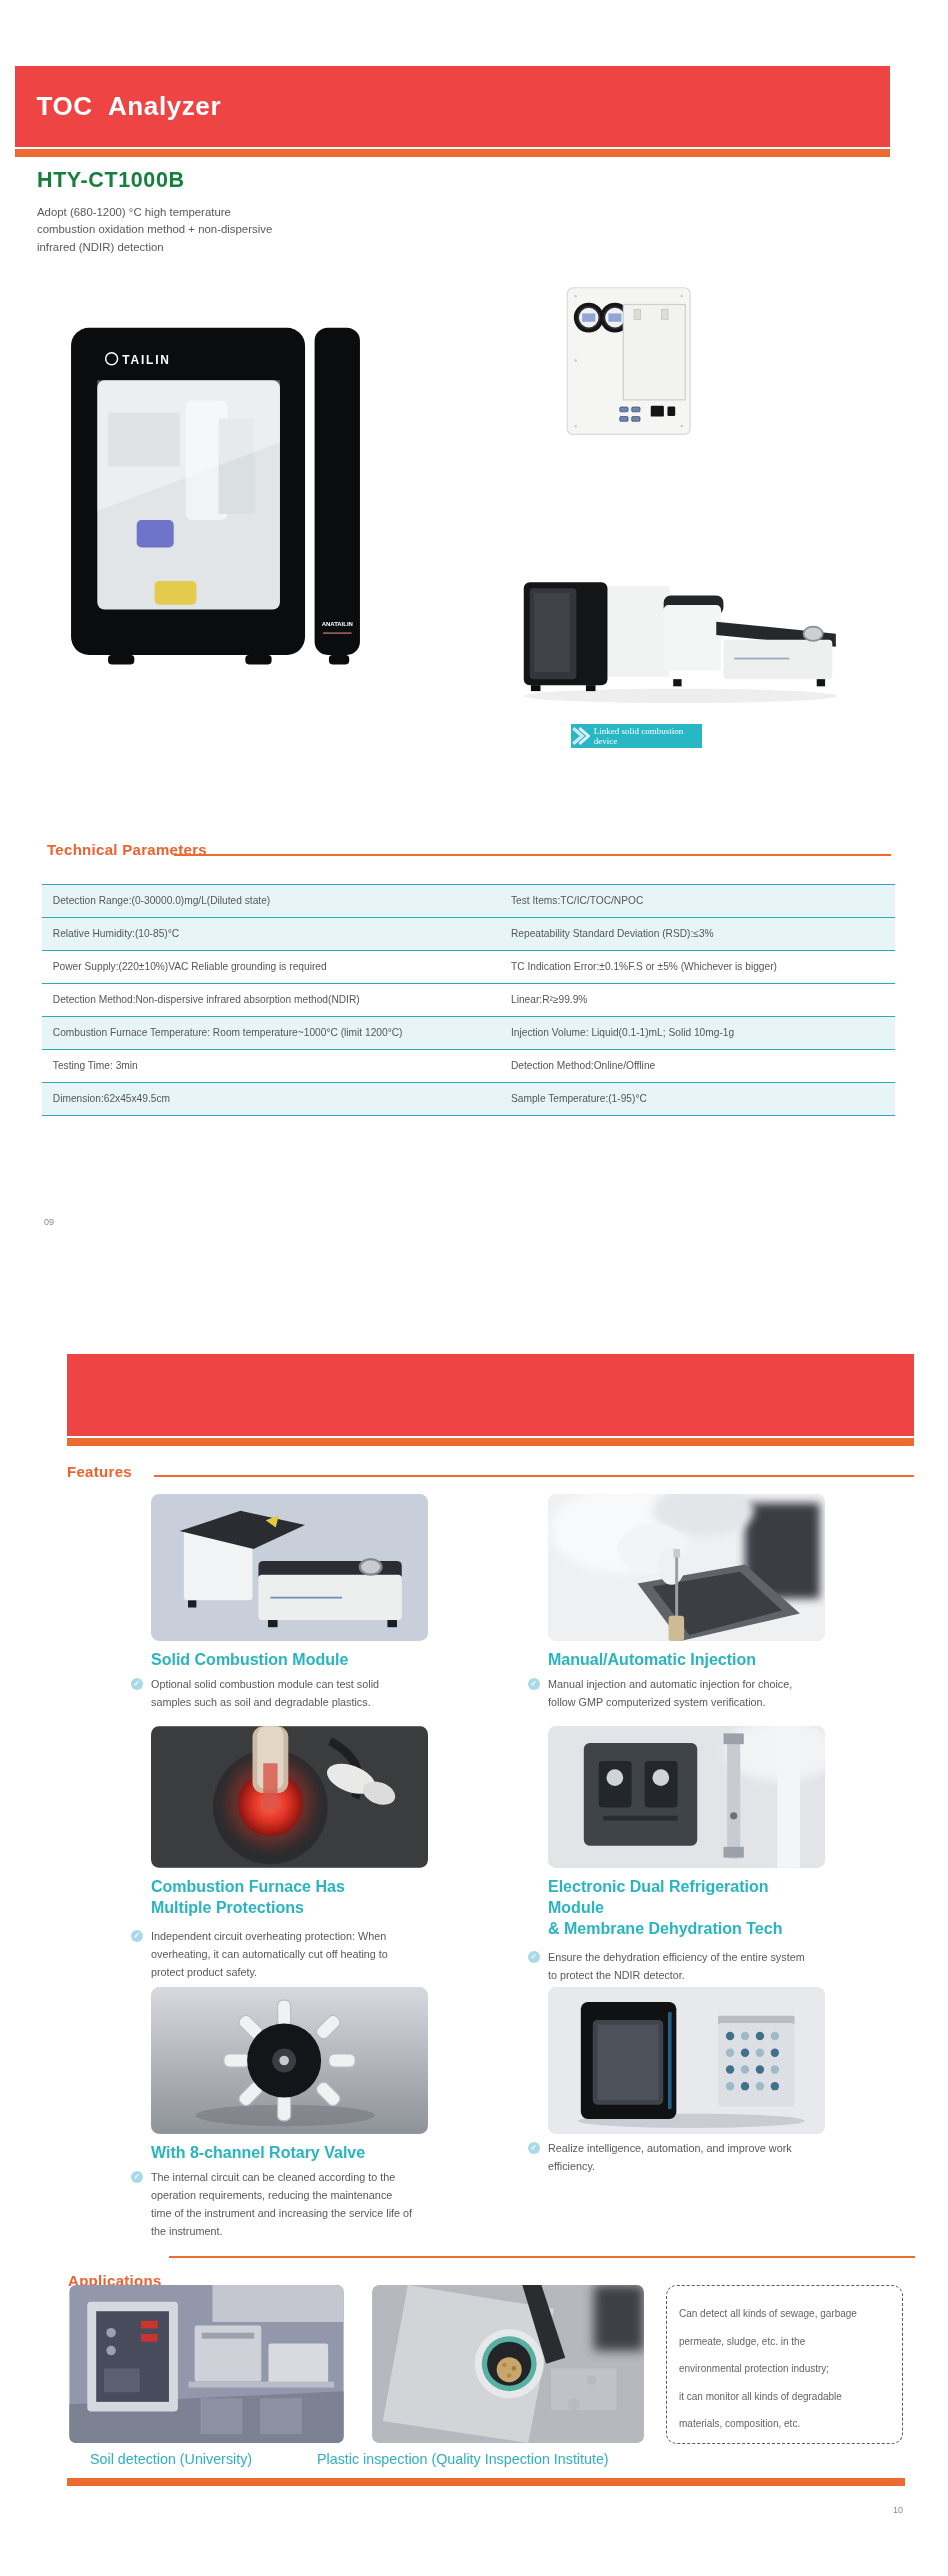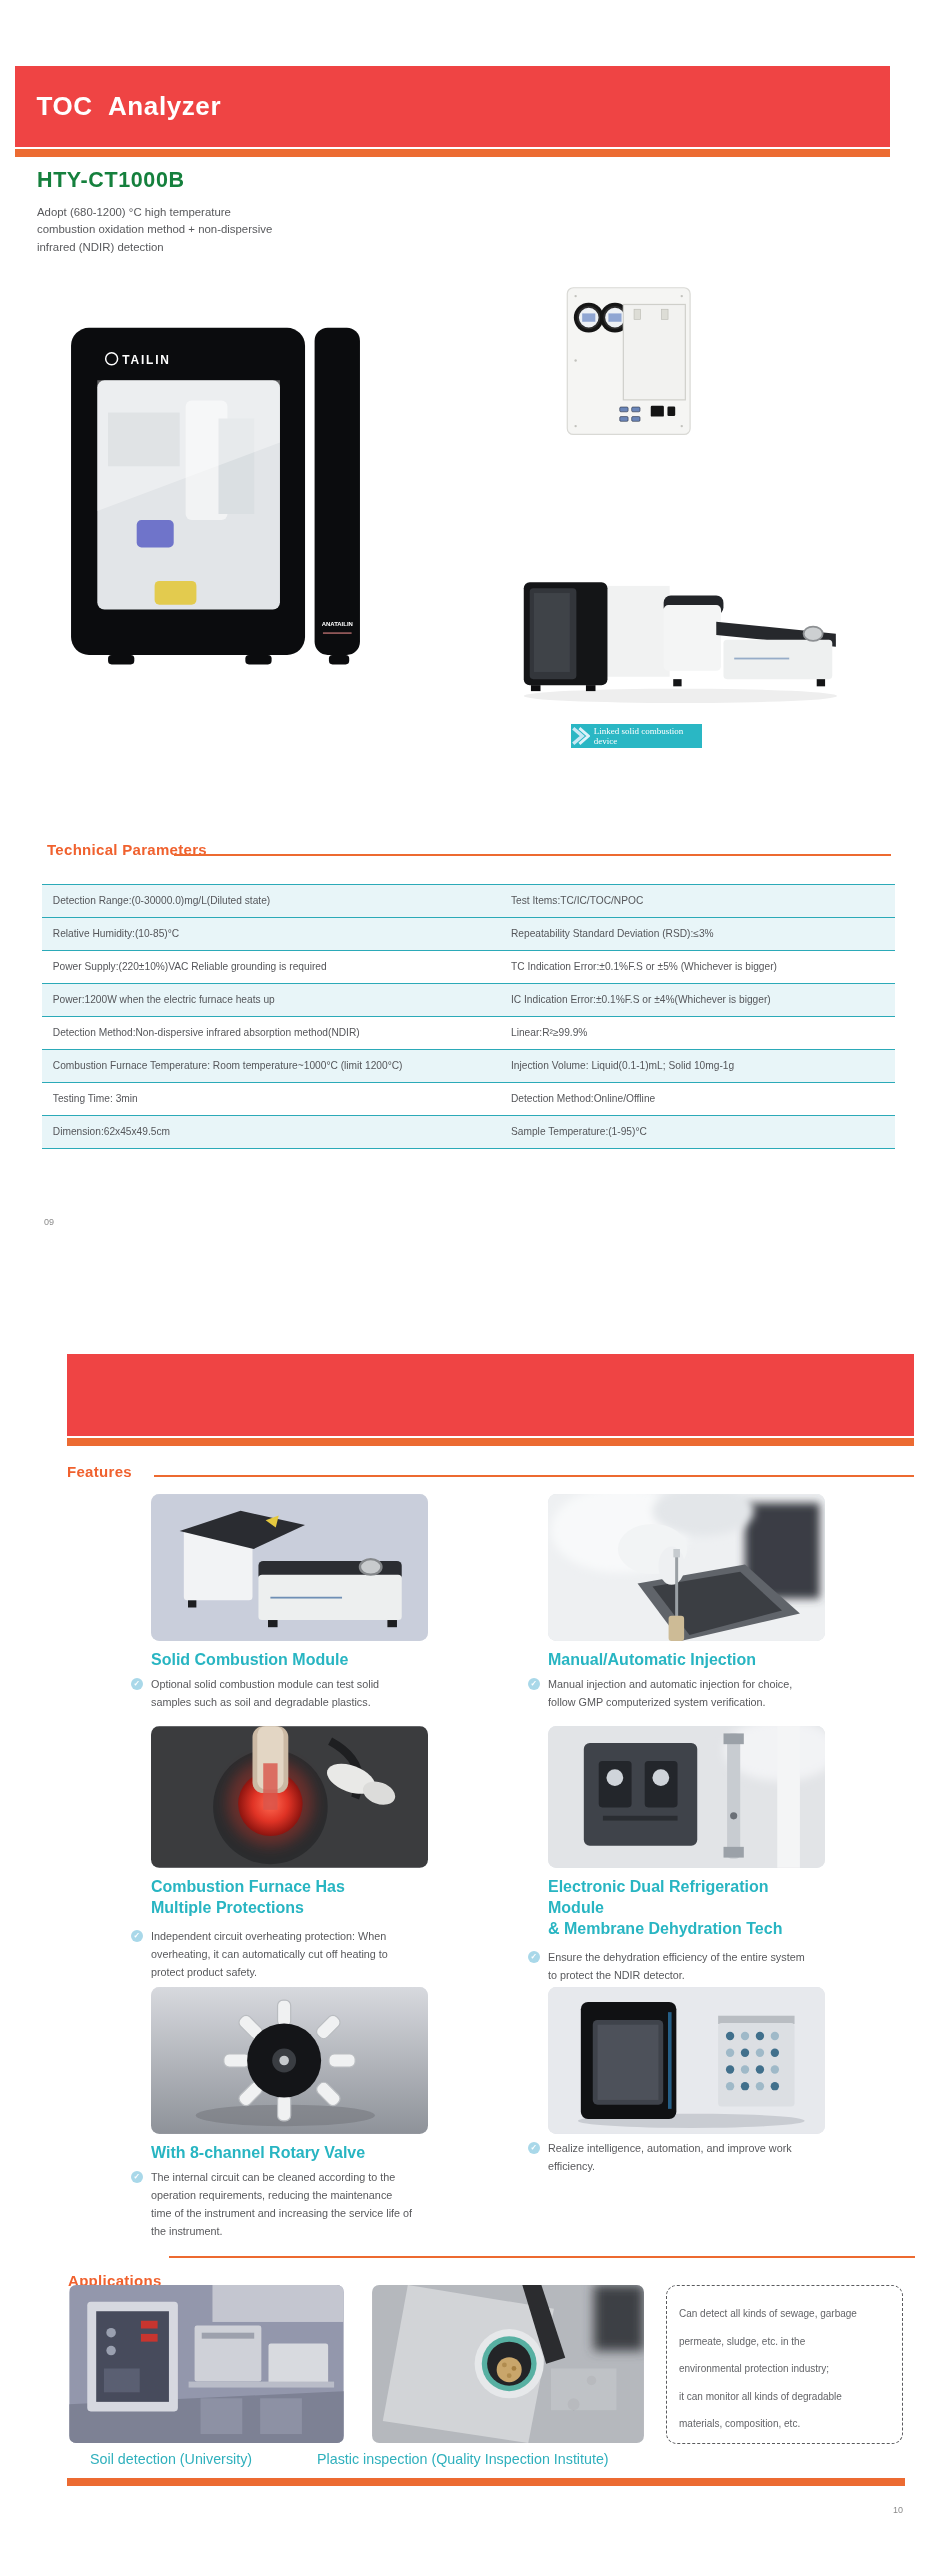--- a/index.html
+++ b/index.html
@@ -151,24 +151,20 @@
         <span class="tcell l">Detection Range:(0-30000.0)mg/L(Diluted state)</span>
         <span class="tcell r">Test Items:TC/IC/TOC/NPOC</span>
       </div>
       <div class="trow alt">
         <span class="tcell l">Relative Humidity:(10-85)°C</span>
         <span class="tcell r">Repeatability Standard Deviation (RSD):≤3%</span>
       </div>
       <div class="trow">
         <span class="tcell l">Power Supply:(220±10%)VAC Reliable grounding is required</span>
         <span class="tcell r">TC Indication Error:±0.1%F.S or ±5% (Whichever is bigger)</span>
-      </div>
-      <div class="trow alt">
-        <span class="tcell l">Power:1200W when the electric furnace heats up</span>
-        <span class="tcell r">IC Indication Error:±0.1%F.S or ±4%(Whichever is bigger)</span>
       </div>
       <div class="trow">
         <span class="tcell l">Detection Method:Non-dispersive infrared absorption method(NDIR)</span>
         <span class="tcell r">Linear:R²≥99.9%</span>
       </div>
       <div class="trow alt">
         <span class="tcell l">Combustion Furnace Temperature: Room temperature~1000°C (limit 1200°C)</span>
         <span class="tcell r">Injection Volume: Liquid(0.1-1)mL; Solid 10mg-1g</span>
       </div>
       <div class="trow">

